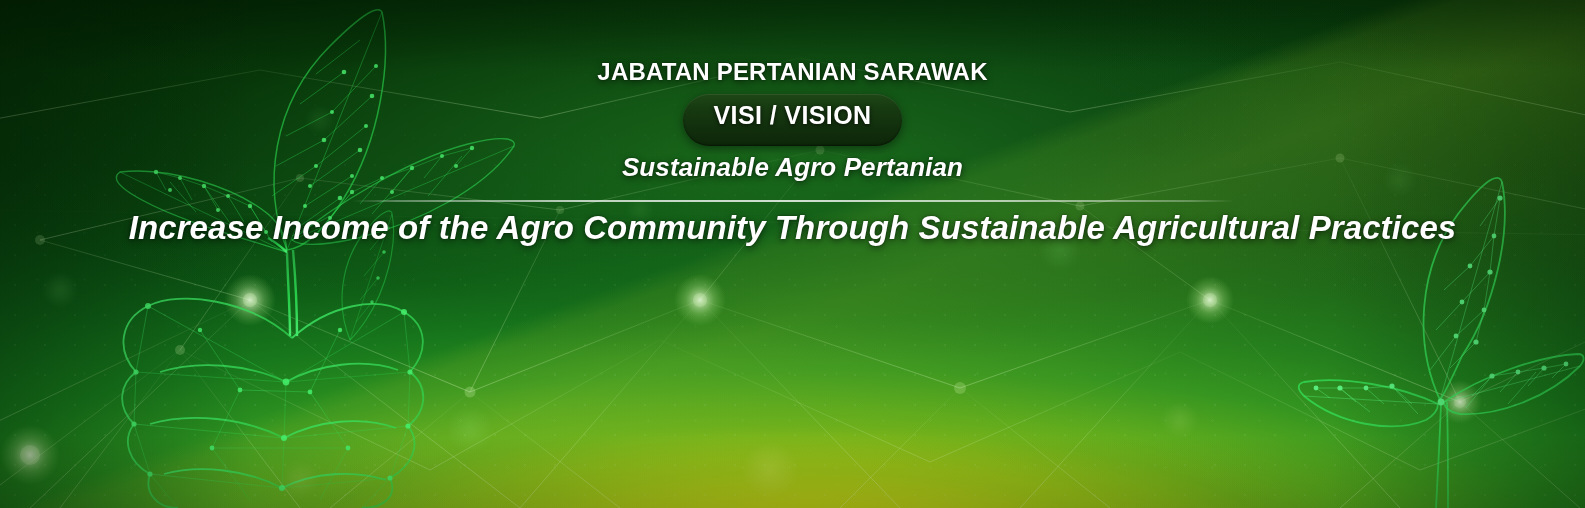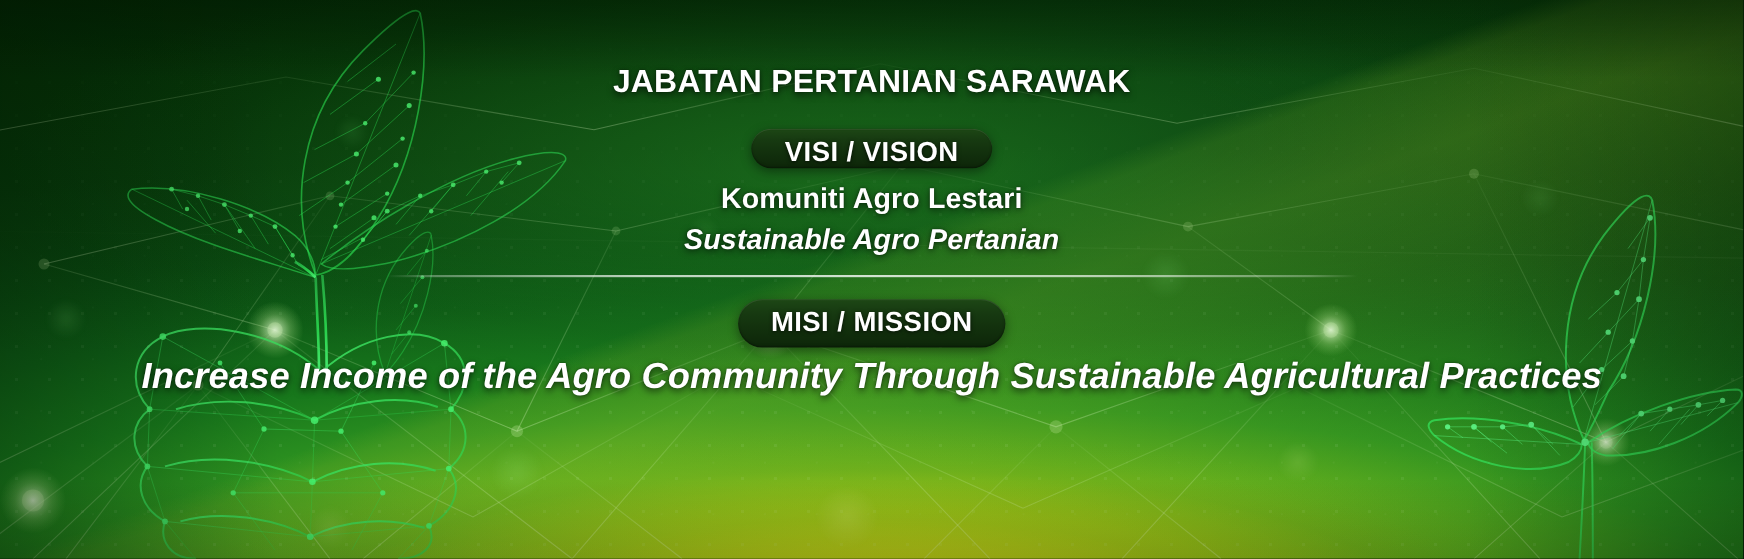--- a/index.html
+++ b/index.html
@@ -141,21 +141,21 @@
     display:flex;
     flex-direction:column;
     align-items:center;
     text-align:center;
     color:#fff;
   }
 
   .title-block { margin-top:54px; }
 
   .title-line {
-    font-size:29px;
+    font-size:24px;
     font-weight:bold;
     letter-spacing:.2px;
     line-height:1.48;
     text-shadow:0 2px 7px rgba(0,0,0,.62), 0 0 2px rgba(0,0,0,.5);
     white-space:nowrap;
   }
 
   
   .badge {
     display:inline-block;
@@ -168,21 +168,21 @@
       inset 0 -1px 2px rgba(0,0,0,.45),
       0 3px 10px rgba(0,0,0,.42);
     font-size:25px;
     font-weight:bold;
     letter-spacing:.4px;
     color:#fff;
     text-shadow:0 1px 4px rgba(0,0,0,.72);
     white-space:nowrap;
   }
 
-  .badge-vision { padding:7px 30px 0; margin-top:20px; }
+  .badge-vision { padding:7px 30px 16px; margin-top:4px; }
   .badge-mission{ padding:7px 30px 8px; margin-top:20px; }
 
   .stmt-my {
     font-size:26px;
     font-weight:bold;
     margin-top:12px;
     letter-spacing:.1px;
     text-shadow:0 2px 7px rgba(0,0,0,.60), 0 0 2px rgba(0,0,0,.45);
     white-space:nowrap;
   }
@@ -503,25 +503,23 @@
   <div class="bg bg-vignette"></div>
 
   <div class="content">
 
     <div class="title-block">
       <div class="title-line">JABATAN PERTANIAN SARAWAK</div>
     </div>
 
     <div class="vision-block">
       <div class="badge badge-vision">VISI / VISION</div>
-      <div class="stmt-my">Komuniti Agro Lestari</div>
       <div class="stmt-en">Sustainable Agro Pertanian</div>
     </div>
 
     <div class="divider"></div>
 
     <div class="mission-block">
-      <div class="badge badge-mission">MISI / MISSION</div>
       <div class="stmt-en">Increase Income of the Agro Community Through Sustainable Agricultural Practices</div>
     </div>
 
   </div>
 </div>
 
 </body></html>

